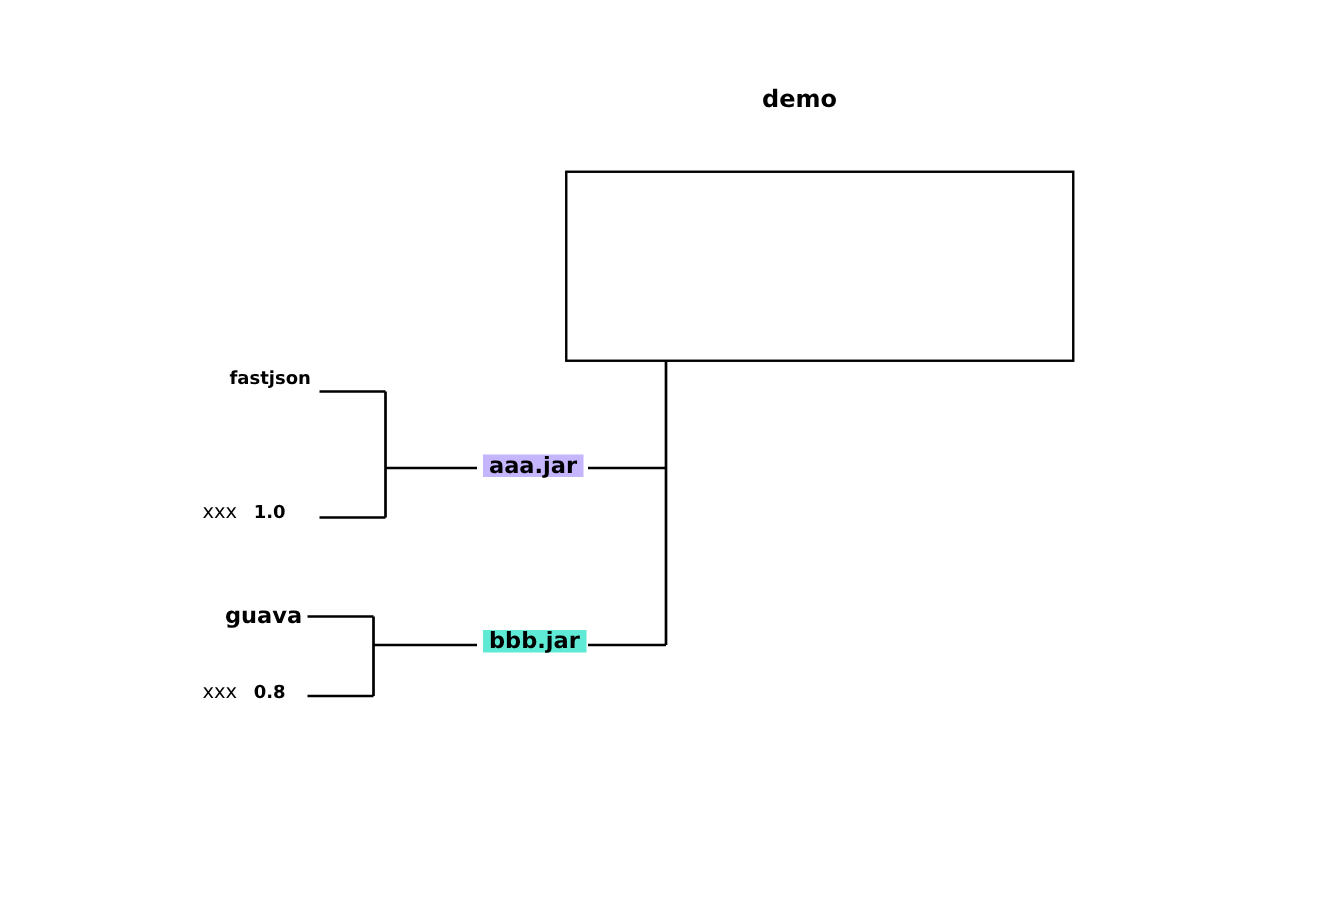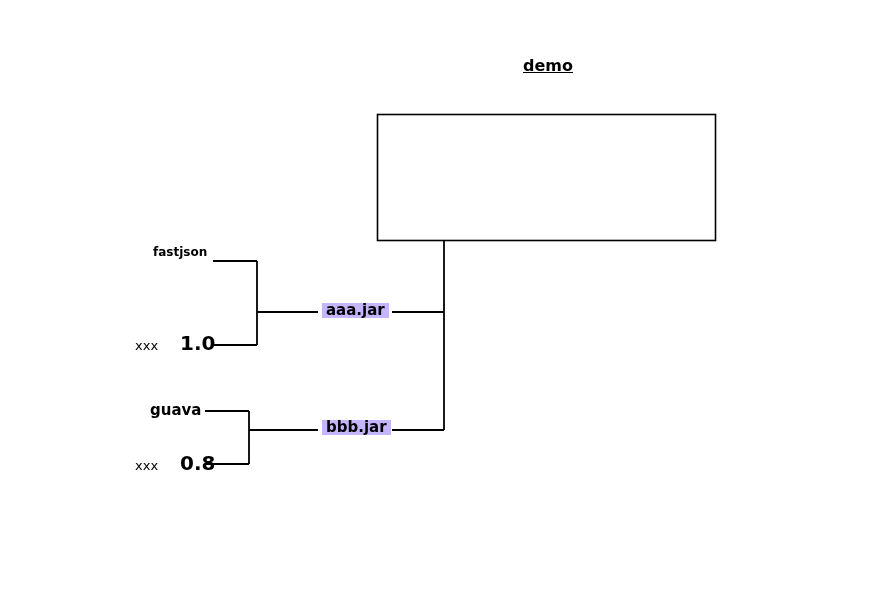--- a/index.html
+++ b/index.html
@@ -25,37 +25,36 @@
   }
   .node-label {
     position: absolute;
     font-family: "DejaVu Sans", "Liberation Sans", sans-serif;
     font-weight: bold;
     color: #000000;
     white-space: nowrap;
     line-height: 1;
   }
   .lbl-demo {
-    left: 523px;
+    left: 508px;
     top: 58px;
     font-size: 16px;
-    text-decoration: underline;
   }
   .lbl-aaa {
     left: 322px;
     top: 303px;
     font-size: 15px;
     background: #c4b5fd;
     padding: 0 4px;
   }
   .lbl-bbb {
     left: 322px;
     top: 420px;
     font-size: 15px;
-    background: #c4b5fd;
+    background: #5eead4;
     padding: 0 4px;
   }
   .lbl-fastjson {
     left: 153px;
     top: 246px;
     font-size: 12px;
   }
   .lbl-guava {
     left: 139px;
     top: 403px;
@@ -70,23 +69,23 @@
   .lbl-xxx2 {
     left: 135px;
     top: 453px;
     font-size: 15px;
   }
   .xxx-token {
     font-size: 13px;
     font-weight: normal;
   }
   .ver-token {
-    font-size: 20px;
+    font-size: 12px;
     font-weight: bold;
-    margin-left: 22px;
+    margin-left: 11px;
   }
 </style>
 </head>
 <body>
 
 <div id="canvas">
 
   <svg id="diagram-svg" viewBox="0 0 880 600" xmlns="http://www.w3.org/2000/svg">
 
     <rect x="377.5" y="114.5" width="338" height="126" fill="none" stroke="#000000" stroke-width="1.6"></rect>

